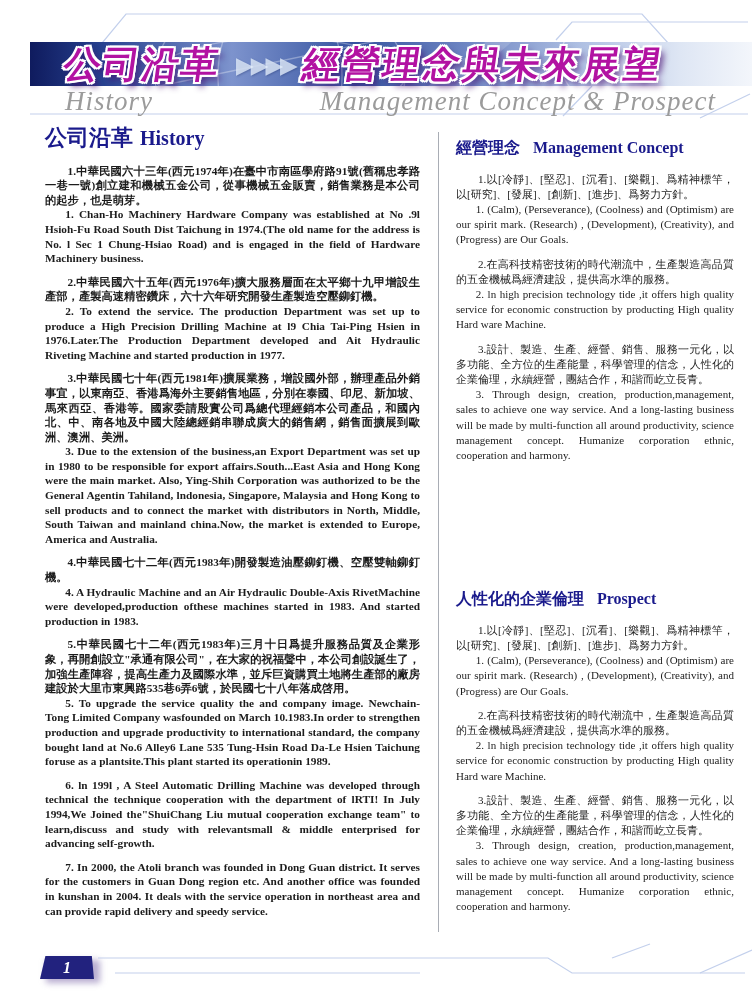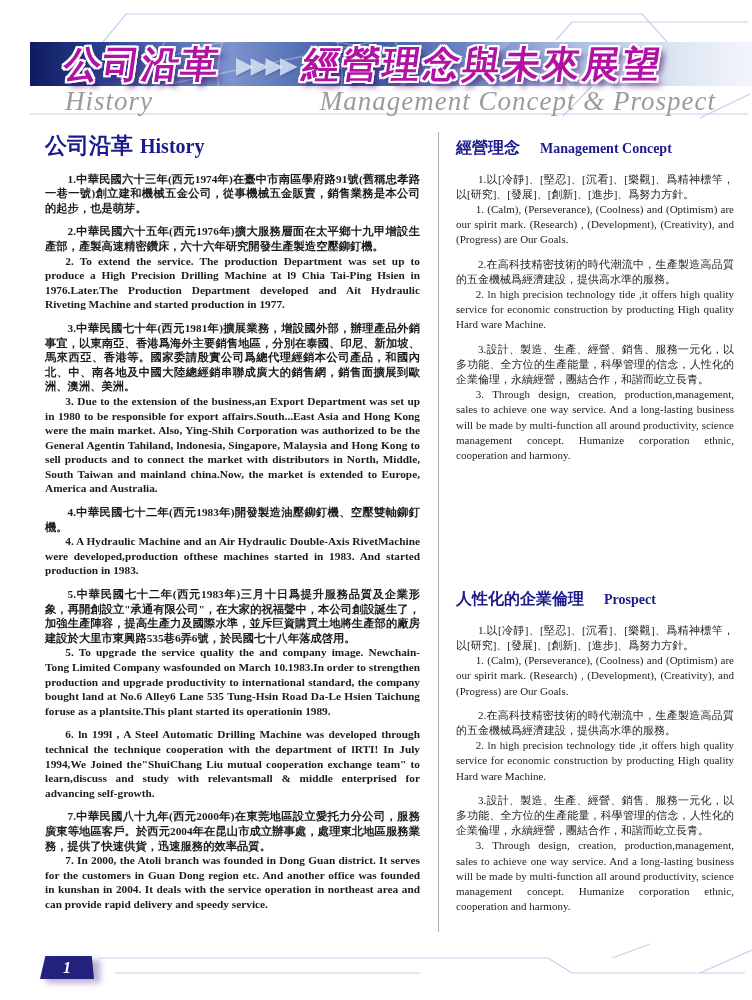--- a/index.html
+++ b/index.html
@@ -43,28 +43,28 @@
   }
   .sub {
     font-style:italic; font-size:27px; line-height:1.05; color:#9b9b9b;
     letter-spacing:1px; white-space:nowrap;
   }
   .sub.left { margin-left:35px; }
   .sub.right { margin-right:26px; }
 
   
   .divider { position:absolute; left:438px; top:132px; width:1px; height:800px; background:#a9adb5; }
-  .col-left  { position:absolute; left:45px;  top:132px; width:375px; }
+  .col-left  { position:absolute; left:45px;  top:124px; width:375px; }
   .col-right { position:absolute; left:456px; top:132px; width:278px; }
 
   h2.section-title { margin:0 0 12px 0; color:#1a1a8c; line-height:1.15; }
   .t-zh { font-size:22px; font-weight:bold; }
   .t-en { font-size:20px; font-weight:bold; margin-left:7px; }
   .col-right .t-zh { font-size:16px; }
-  .col-right .t-en { font-size:14px; margin-left:20px; }
+  .col-right .t-en { font-size:16px; margin-left:13px; }
 
   .item { margin-bottom:9px; }
   .item p { margin:0; text-align:justify; color:#1c1c1c; }
   .col-left  .item p { font-size:11.3px; line-height:14.6px;font-weight:bold; }
   .col-right .item p { font-size:11px;   line-height:15.2px; }
   p.zh { text-indent:2em; }
   p.en { text-indent:1.8em; }
   .section.prospect { margin-top:120px; display:block; }
 
   
@@ -116,20 +116,21 @@
   </div>
 
   <div class="divider"></div>
 
   <div class="col-left">
     <h2 class="section-title">
       <span class="t-zh">公司沿革</span><span class="t-en">History</span>
     </h2>
     <div class="item">
       <p class="zh">1.中華民國六十三年(西元1974年)在臺中市南區學府路91號(舊稱忠孝路一巷一號)創立建和機械五金公司，從事機械五金販賣，銷售業務是本公司的起步，也是萌芽。</p>
+      <p class="en">1. Chan-Ho Machinery Hardware Company was established at No .9l Hsioh-Fu Road South Dist Taichung in 1974.(The old name for the address is No. l Sec 1 Chung-Hsiao Road) and is engaged in the field of Hardware Machinery business.</p>
     </div>
     <div class="item">
       <p class="zh">2.中華民國六十五年(西元1976年)擴大服務層面在太平鄉十九甲增設生產部，產製高速精密鑽床，六十六年研究開發生產製造空壓鉚釘機。</p>
       <p class="en">2. To extend the service. The production Department was set up to produce a High Precision Drilling Machine at l9 Chia Tai-Ping Hsien in 1976.Later.The Production Department developed and Ait Hydraulic Riveting Machine and started production in 1977.</p>
     </div>
     <div class="item">
       <p class="zh">3.中華民國七十年(西元1981年)擴展業務，增設國外部，辦理產品外銷事宜，以東南亞、香港爲海外主要銷售地區，分別在泰國、印尼、新加坡、馬來西亞、香港等。國家委請殷實公司爲總代理經銷本公司產品，和國內北、中、南各地及中國大陸總經銷串聯成廣大的銷售網，銷售面擴展到歐洲、澳洲、美洲。</p>
       <p class="en">3. Due to the extension of the business,an Export Department was set up in 1980 to be responsible for export affairs.South...East Asia and Hong Kong were the main market. Also, Ying-Shih Corporation was authorized to be the General Agentin Tahiland, lndonesia, Singapore, Malaysia and Hong Kong to sell products and to connect the market with distributors in North, Middle, South Taiwan and mainland china.Now, the market is extended to Europe, America and Australia.</p>
     </div>
     <div class="item">
@@ -137,21 +138,20 @@
       <p class="en">4. A Hydraulic Machine and an Air Hydraulic Double-Axis RivetMachine were developed,production ofthese machines started in 1983. And started production in 1983.</p>
     </div>
     <div class="item">
       <p class="zh">5.中華民國七十二年(西元1983年)三月十日爲提升服務品質及企業形象，再開創設立"承通有限公司"，在大家的祝福聲中，本公司創設誕生了，加強生產陣容，提高生產力及國際水準，並斥巨資購買土地將生產部的廠房建設於大里市東興路535巷6弄6號，於民國七十八年落成啓用。</p>
       <p class="en">5. To upgrade the service quality the and company image. Newchain-Tong Limited Company wasfounded on March 10.1983.In order to strengthen production and upgrade productivity to international standard, the company bought land at No.6 Alley6 Lane 535 Tung-Hsin Road Da-Le Hsien Taichung foruse as a plantsite.This plant started its operationin 1989.</p>
     </div>
     <div class="item">
       <p class="en">6. ln 199l , A Steel Automatic Drilling Machine was developed through technical the technique cooperation with the department of lRTI! In July 1994,We Joined the"ShuiChang Liu mutual cooperation exchange team" to learn,discuss and study with relevantsmall &amp; middle enterprised for advancing self-growth.</p>
     </div>
     <div class="item">
-      <p class="zh">7.中華民國八十九年(西元2000年)在東莞地區設立愛托力分公司，服務廣東等地區客戶。於西元2004年在昆山市成立辦事處，處理東北地區服務業務，提供了快速供貨，迅速服務的效率品質。</p>
       <p class="en">7. In 2000, the Atoli branch was founded in Dong Guan district. It serves for the customers in Guan Dong region etc. And another office was founded in kunshan in 2004. It deals with the service operation in northeast area and can provide rapid delivery and speedy service.</p>
     </div>
   </div>
 
   <div class="col-right">
     <div class="section management">
       <h2 class="section-title">
         <span class="t-zh">經營理念</span><span class="t-en">Management Concept</span>
       </h2>
       <div class="item">

